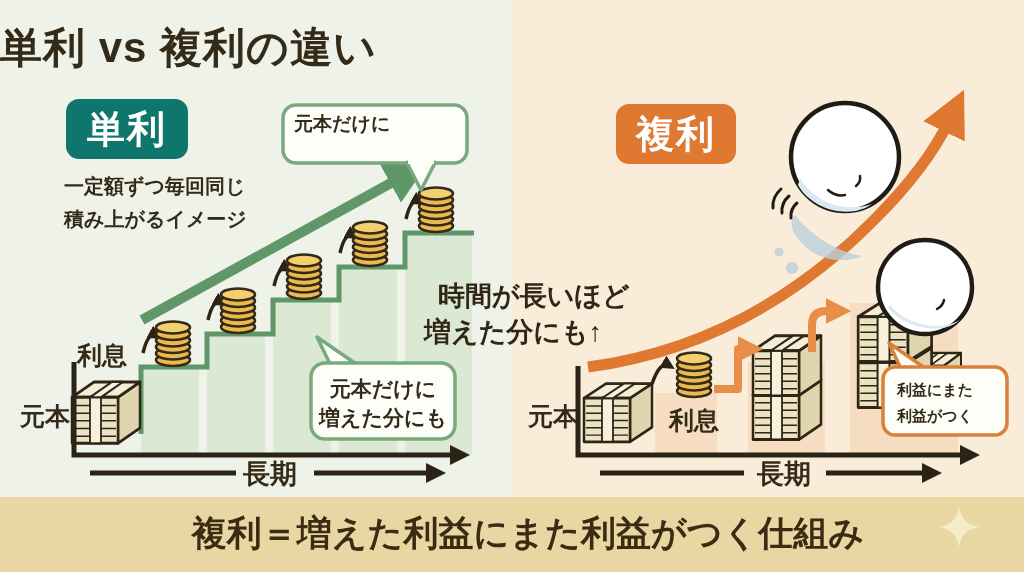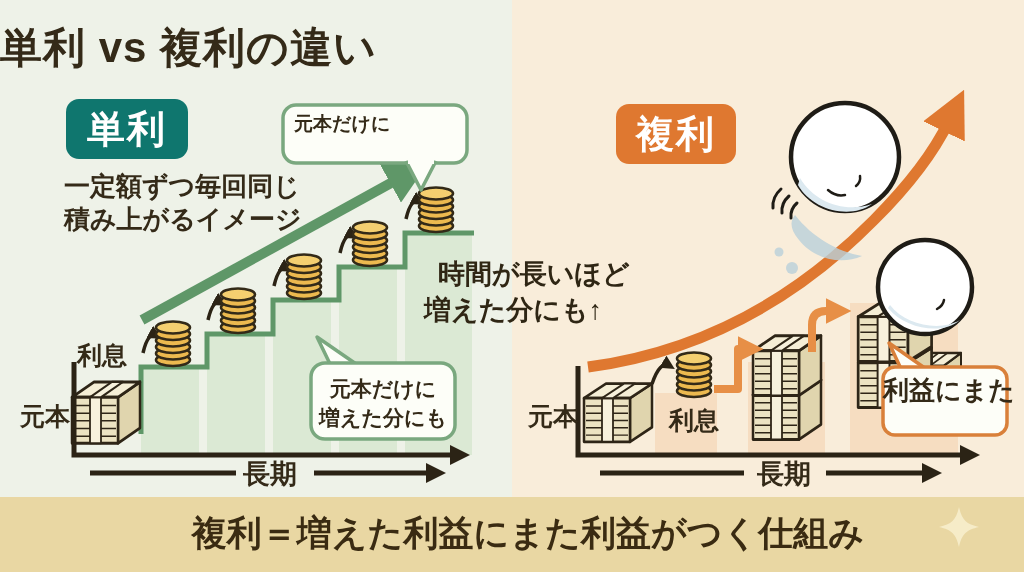--- a/index.html
+++ b/index.html
@@ -11,33 +11,33 @@
   .panel{position:absolute;top:0;height:497px;width:512px;}
   .panel-left{left:0;background:#eef2e8;}
   .panel-right{left:512px;background:#f9edda;}
   .art{position:absolute;left:0;top:0;pointer-events:none;}
   .txt{position:absolute;pointer-events:none;white-space:nowrap;}
   .title{left:0;right:0;top:20px;font-size:42px;letter-spacing:1px;color:#342a18;}
   .badge{position:absolute;display:flex;align-items:center;justify-content:center;
          color:#ffffff;font-size:38px;border-radius:13px;letter-spacing:2px;}
   .badge-green{left:66px;top:99px;width:122px;height:60px;background:#0f766e;}
   .badge-orange{left:568px;top:104px;width:120px;height:60px;background:#df7830;margin-left:48px;}
-  .l-desc{left:64px;top:170px;font-size:26px;line-height:33px;}
+  .l-desc{left:64px;top:170px;font-size:20px;line-height:33px;}
   .l-stairnote{left:62px;top:276px;font-size:26px;}
   .l-interest{left:77px;top:339px;font-size:25px;}
   .l-principal{left:20px;top:400px;font-size:25px;}
   .bubble1-text{left:294px;top:111px;font-size:19px;line-height:25px;}
   .bubble2-text{left:311px;top:374px;width:144px;text-align:center;font-size:21px;line-height:29px;}
   .l-choki{left:243px;top:456px;font-size:27px;}
-  .center-note{left:424px;top:256px;font-size:27px;line-height:36px;color:#2f2614;}
+  .center-note{left:424px;top:278px;font-size:27px;line-height:36px;color:#2f2614;}
   .center-note .indent{padding-left:14px;}
   .r-desc{left:561px;top:170px;font-size:23.5px;line-height:31px;}
   .r-principal{left:528px;top:400px;font-size:25px;}
   .r-interest{left:669px;top:404px;font-size:25px;}
-  .bubble3-text{left:883px;top:377px;width:104px;text-align:center;font-size:26px;line-height:26px;}
+  .bubble3-text{left:883px;top:377px;width:104px;text-align:center;font-size:15px;line-height:26px;}
   .r-choki{left:757px;top:456px;font-size:27px;}
   .banner{position:absolute;left:0;top:497px;width:1024px;height:75px;background:#e9d7a3;}
   .banner-text{position:absolute;left:0;right:0;top:0;height:75px;line-height:72px;
                text-align:center;font-size:35px;color:#3a2b12;padding-left:32px;}
   .sparkle{position:absolute;left:935px;top:503px;width:48px;height:48px;}
   
   .coin{fill:#ecb94f;stroke:#332a18;stroke-width:2.6;}
   .coin-top{fill:#f4cf70;}
   .bill-side{fill:#e0d5ae;stroke:#2e2517;stroke-width:2.5;stroke-linejoin:round;}
   .bill-top{fill:#f5eed6;stroke:#2e2517;stroke-width:2.5;stroke-linejoin:round;}
@@ -228,20 +228,21 @@
   <div class="txt center-note">
     <div class="indent">時間が長いほど</div>
     <div>増えた分にも↑</div>
   </div>
 
   <div class="txt r-principal">元本</div>
   <div class="txt r-interest">利息</div>
 
   <div class="txt bubble3-text">
     <div>利益にまた</div>
+    <div>利益がつく</div>
   </div>
   <div class="txt r-choki">長期</div>
 
   <div class="banner">
     <div class="banner-text">複利＝増えた利益にまた利益がつく仕組み</div>
   </div>
   <svg class="sparkle" viewBox="0 0 48 48">
     <path d="M24,4 C27,17 31,21 44,24 C31,27 27,31 24,44 C21,31 17,27 4,24 C17,21 21,17 24,4 Z" fill="#f6ecc8"></path>
   </svg>
 

